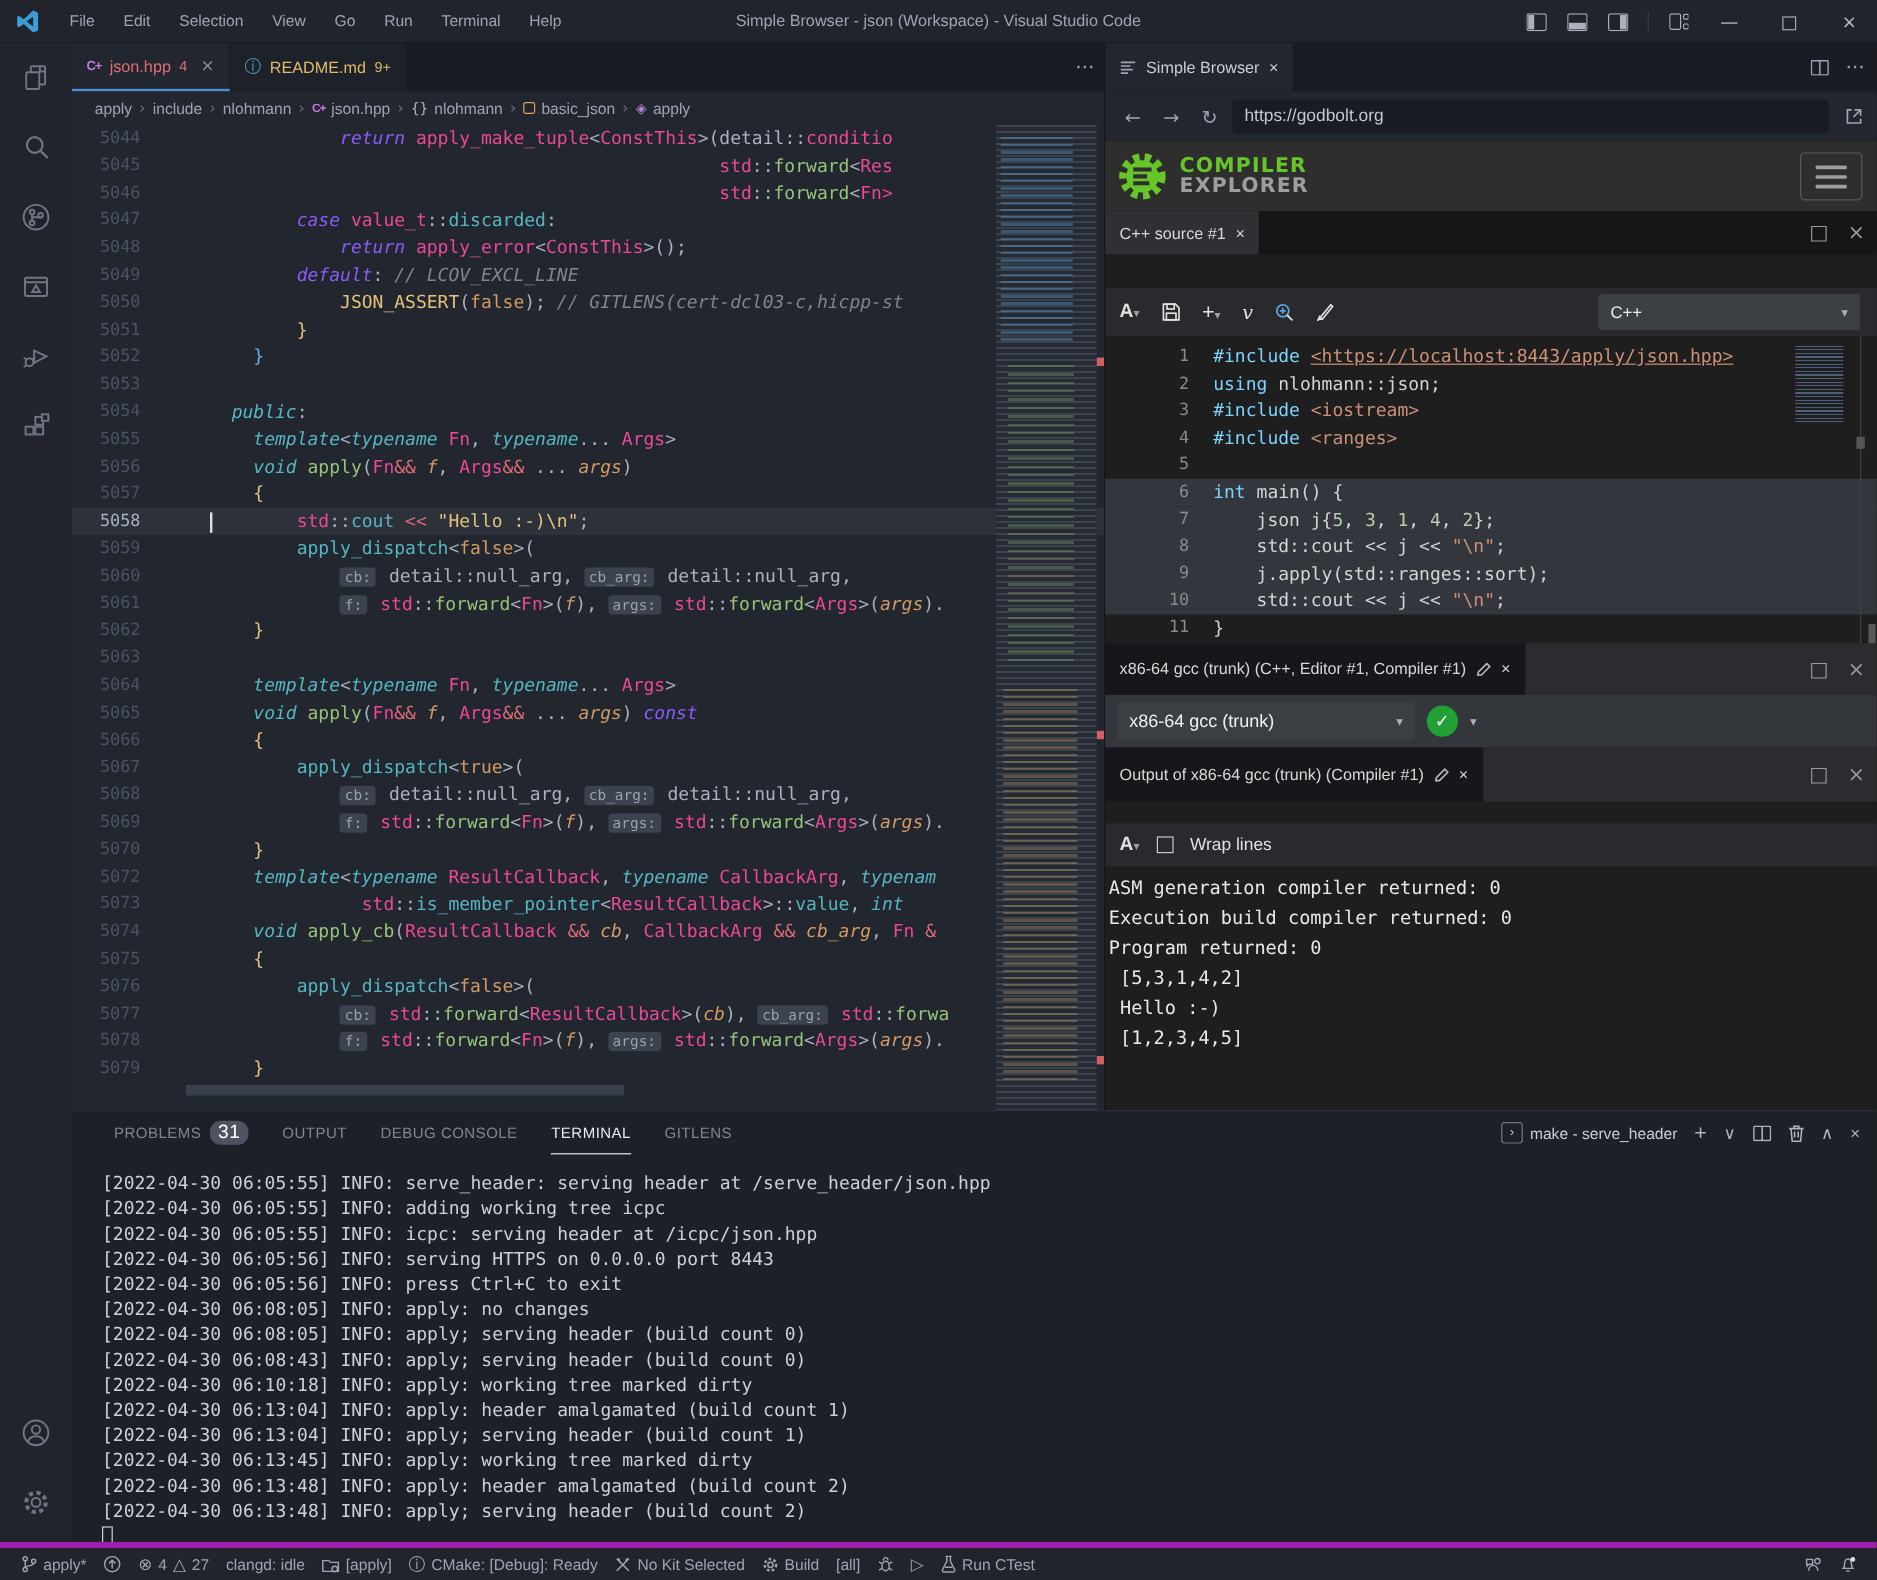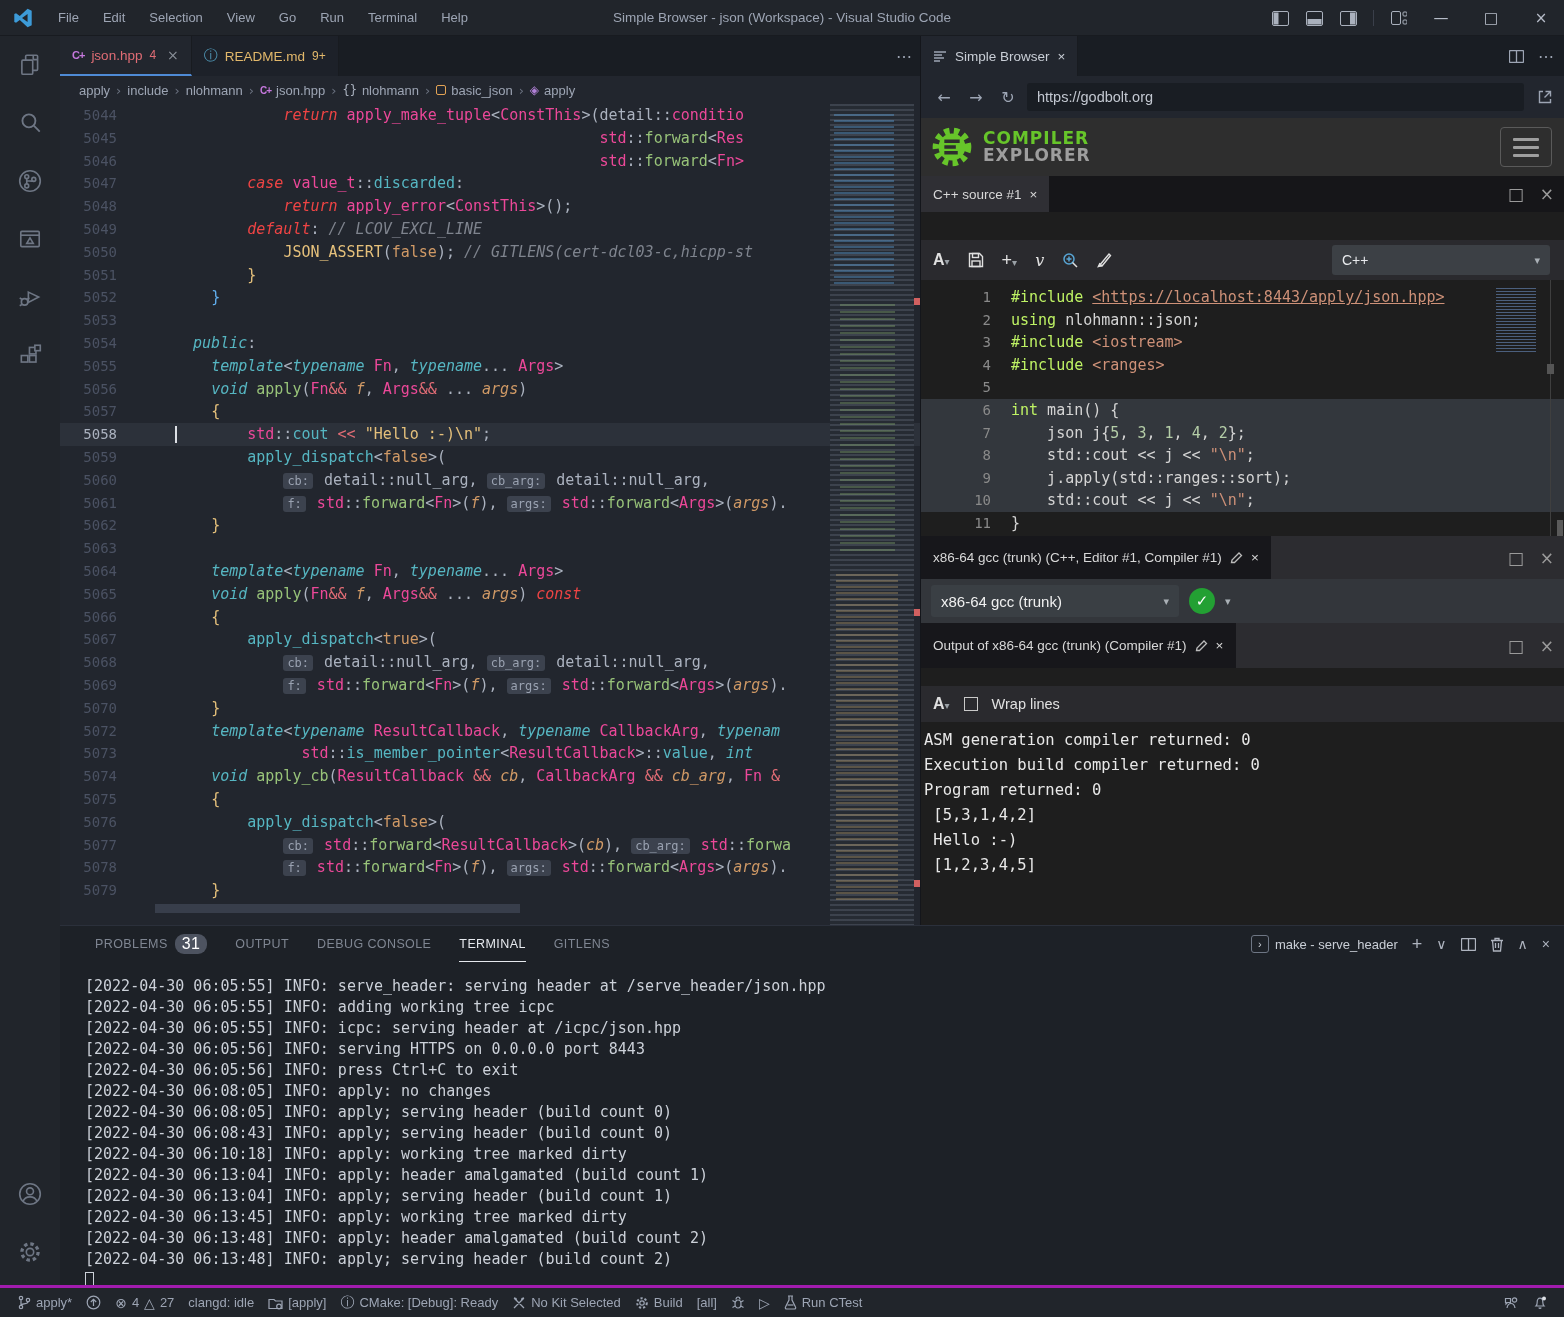--- a/index.html
+++ b/index.html
@@ -50,21 +50,21 @@
 
   .code-area { position:relative; height:821px; overflow:hidden; background:#22262e;
     font-family:"DejaVu Sans Mono",monospace; font-size:15px; }
   .code-line { height:22.8px; line-height:22.8px; white-space:pre; display:flex; position:relative; }
   .code-line .ln { flex:none; width:57px; text-align:right; color:#4b5263; font-size:14px; }
   .code-line .lc { margin-left:58px; white-space:pre; }
   .code-line.hl { background:#2c313a; }
   .code-line.hl .ln { color:#abb2bf; }
   .caret { display:inline-block; width:2px; height:17px; background:#dcdfe4; vertical-align:middle; margin-right:-2px; }
 
-  .tk-pl { color:#abb2bf; } .tk-kw { color:#ef4444; font-style:italic;text-align:center; }
+  .tk-pl { color:#abb2bf; } .tk-kw { color:#8b5cf6; font-style:italic;text-align:center; }
   .tk-kw2 { color:#56b6c2; font-style:italic; } .tk-type { color:#ec4899; }
   .tk-fn { color:#98c379; } .tk-cyan { color:#56b6c2; }
   .tk-num { color:#d19a66; } .tk-str { color:#e5c07b; }
   .tk-cmt { color:#7f848e; font-style:italic; } .tk-macro { color:#e5c07b; }
   .tk-op { color:#e06c75; } .tk-param { color:#d19a66; font-style:italic; }
   .tk-bry { color:#e5c07b; } .tk-brb { color:#61afef; }
   .tk-chip { background:#3c424e; color:#9aa2b1; font-size:12px; border-radius:3px; padding:1px 4px; margin-right:2px; font-style:normal; }
 
   .minimap { position:absolute; right:6px; top:0; width:84px; height:821px; background:#262b33;
     background-image:repeating-linear-gradient(180deg, rgba(140,150,170,.22) 0 2px, transparent 2px 5px); }
@@ -103,21 +103,21 @@
   .tool-car { color:#9aa0a6; font-size:10px; }
   .vim-v { font-style:italic; font-family:"DejaVu Serif",serif; font-size:16px; }
   .lang-select { position:absolute; right:14px; top:5px; width:218px; height:30px; background:#3c4045; border-radius:3px;
     color:#e8eaed; font-size:14px; display:flex; align-items:center; padding:0 10px; justify-content:space-between; }
 
   .ce-code { position:relative; height:256px; background:#1e1e1e; font-family:"DejaVu Sans Mono",monospace; font-size:15px; padding-top:6px; }
   .ce-line { height:22.6px; line-height:22.6px; display:flex; white-space:pre; }
   .ce-line .ln { flex:none; width:70px; text-align:right; color:#8a8a8a; font-size:14px; }
   .ce-line .lc { margin-left:20px; }
   .ce-line.hl { background:#33373d; }
-  .tk-mkw { color:#bef264; } .tk-mpl { color:#d4d4d4; } .tk-mstr { color:#ce9178; }
+  .tk-mkw { color:#7dd3fc; } .tk-mpl { color:#d4d4d4; } .tk-mstr { color:#ce9178; }
   .tk-mnum { color:#b5cea8; } .tk-mlink { color:#ce9178; text-decoration:underline; }
   .ce-minimap { position:absolute; right:28px; top:8px; width:40px; height:64px;
     background:repeating-linear-gradient(180deg, rgba(120,160,220,.5) 0 1px, transparent 1px 3px); }
   .ce-vtrack { position:absolute; right:13px; top:0; bottom:0; width:1px; background:#3f3f3f; }
   .ce-vthumb { position:absolute; right:10px; top:84px; width:7px; height:10px; background:#555; }
   .page-vthumb { position:absolute; right:1px; top:240px; width:6px; height:45px; background:#5a5a5a; }
 
   .ce-strip { background:#2c2c30; }
   .ce-comprow { height:43px; } .ce-comprow .ce-tab, .ce-outrow .ce-tab { background:#17171b; }
   .ce-outrow { height:45px; }
@@ -142,21 +142,21 @@
   .ptab.active { color:#e6e9ee; border-bottom:1.5px solid #e6e9ee; }
   .pbadge { background:#4d5360; color:#fff; border-radius:9px; padding:1px 7px; font-size:16px; }
   .panel-actions { position:absolute; right:14px; top:0; height:36px; display:flex; align-items:center; gap:14px; color:#aeb4bf; font-size:14px; }
   .term-chip { display:flex; align-items:center; gap:6px; color:#c9ced6; font-size:13px; }
   .term-chip .box { width:18px; height:18px; border:1px solid #6e7684; border-radius:3px; display:flex; align-items:center; justify-content:center; font-size:11px; }
   .terminal { padding:14px 0 0 25px; font-family:"DejaVu Sans Mono",monospace; font-size:15px; color:#ccd1d9; }
   .terminal div { height:21px; line-height:21px; white-space:pre; }
   .term-cursor { width:9px; height:17px; border:1.5px solid #ccd1d9; display:inline-block; margin-top:2px; }
 
   
-  .statusbar { position:absolute; left:0; top:1285px; width:1564px; height:32px; background:#21252b; border-top:3px solid #a21caf;
+  .statusbar { position:absolute; left:0; top:1285px; width:1564px; height:32px; background:#21252b; border-top:5px solid #a21caf;
     display:flex; align-items:center; color:#9da5b4; font-size:13px; padding:0 10px; }
   .sb-item { display:flex; align-items:center; gap:5px; padding:0 7px; height:22px; }
   .sb-item svg { stroke:#9da5b4; }
   .sb-glyph { font-family:"DejaVu Sans",sans-serif; font-size:14px; }
   .sb-spacer { flex:1; }
 </style>
 </head>
 <body>
 
 <div class="app">

